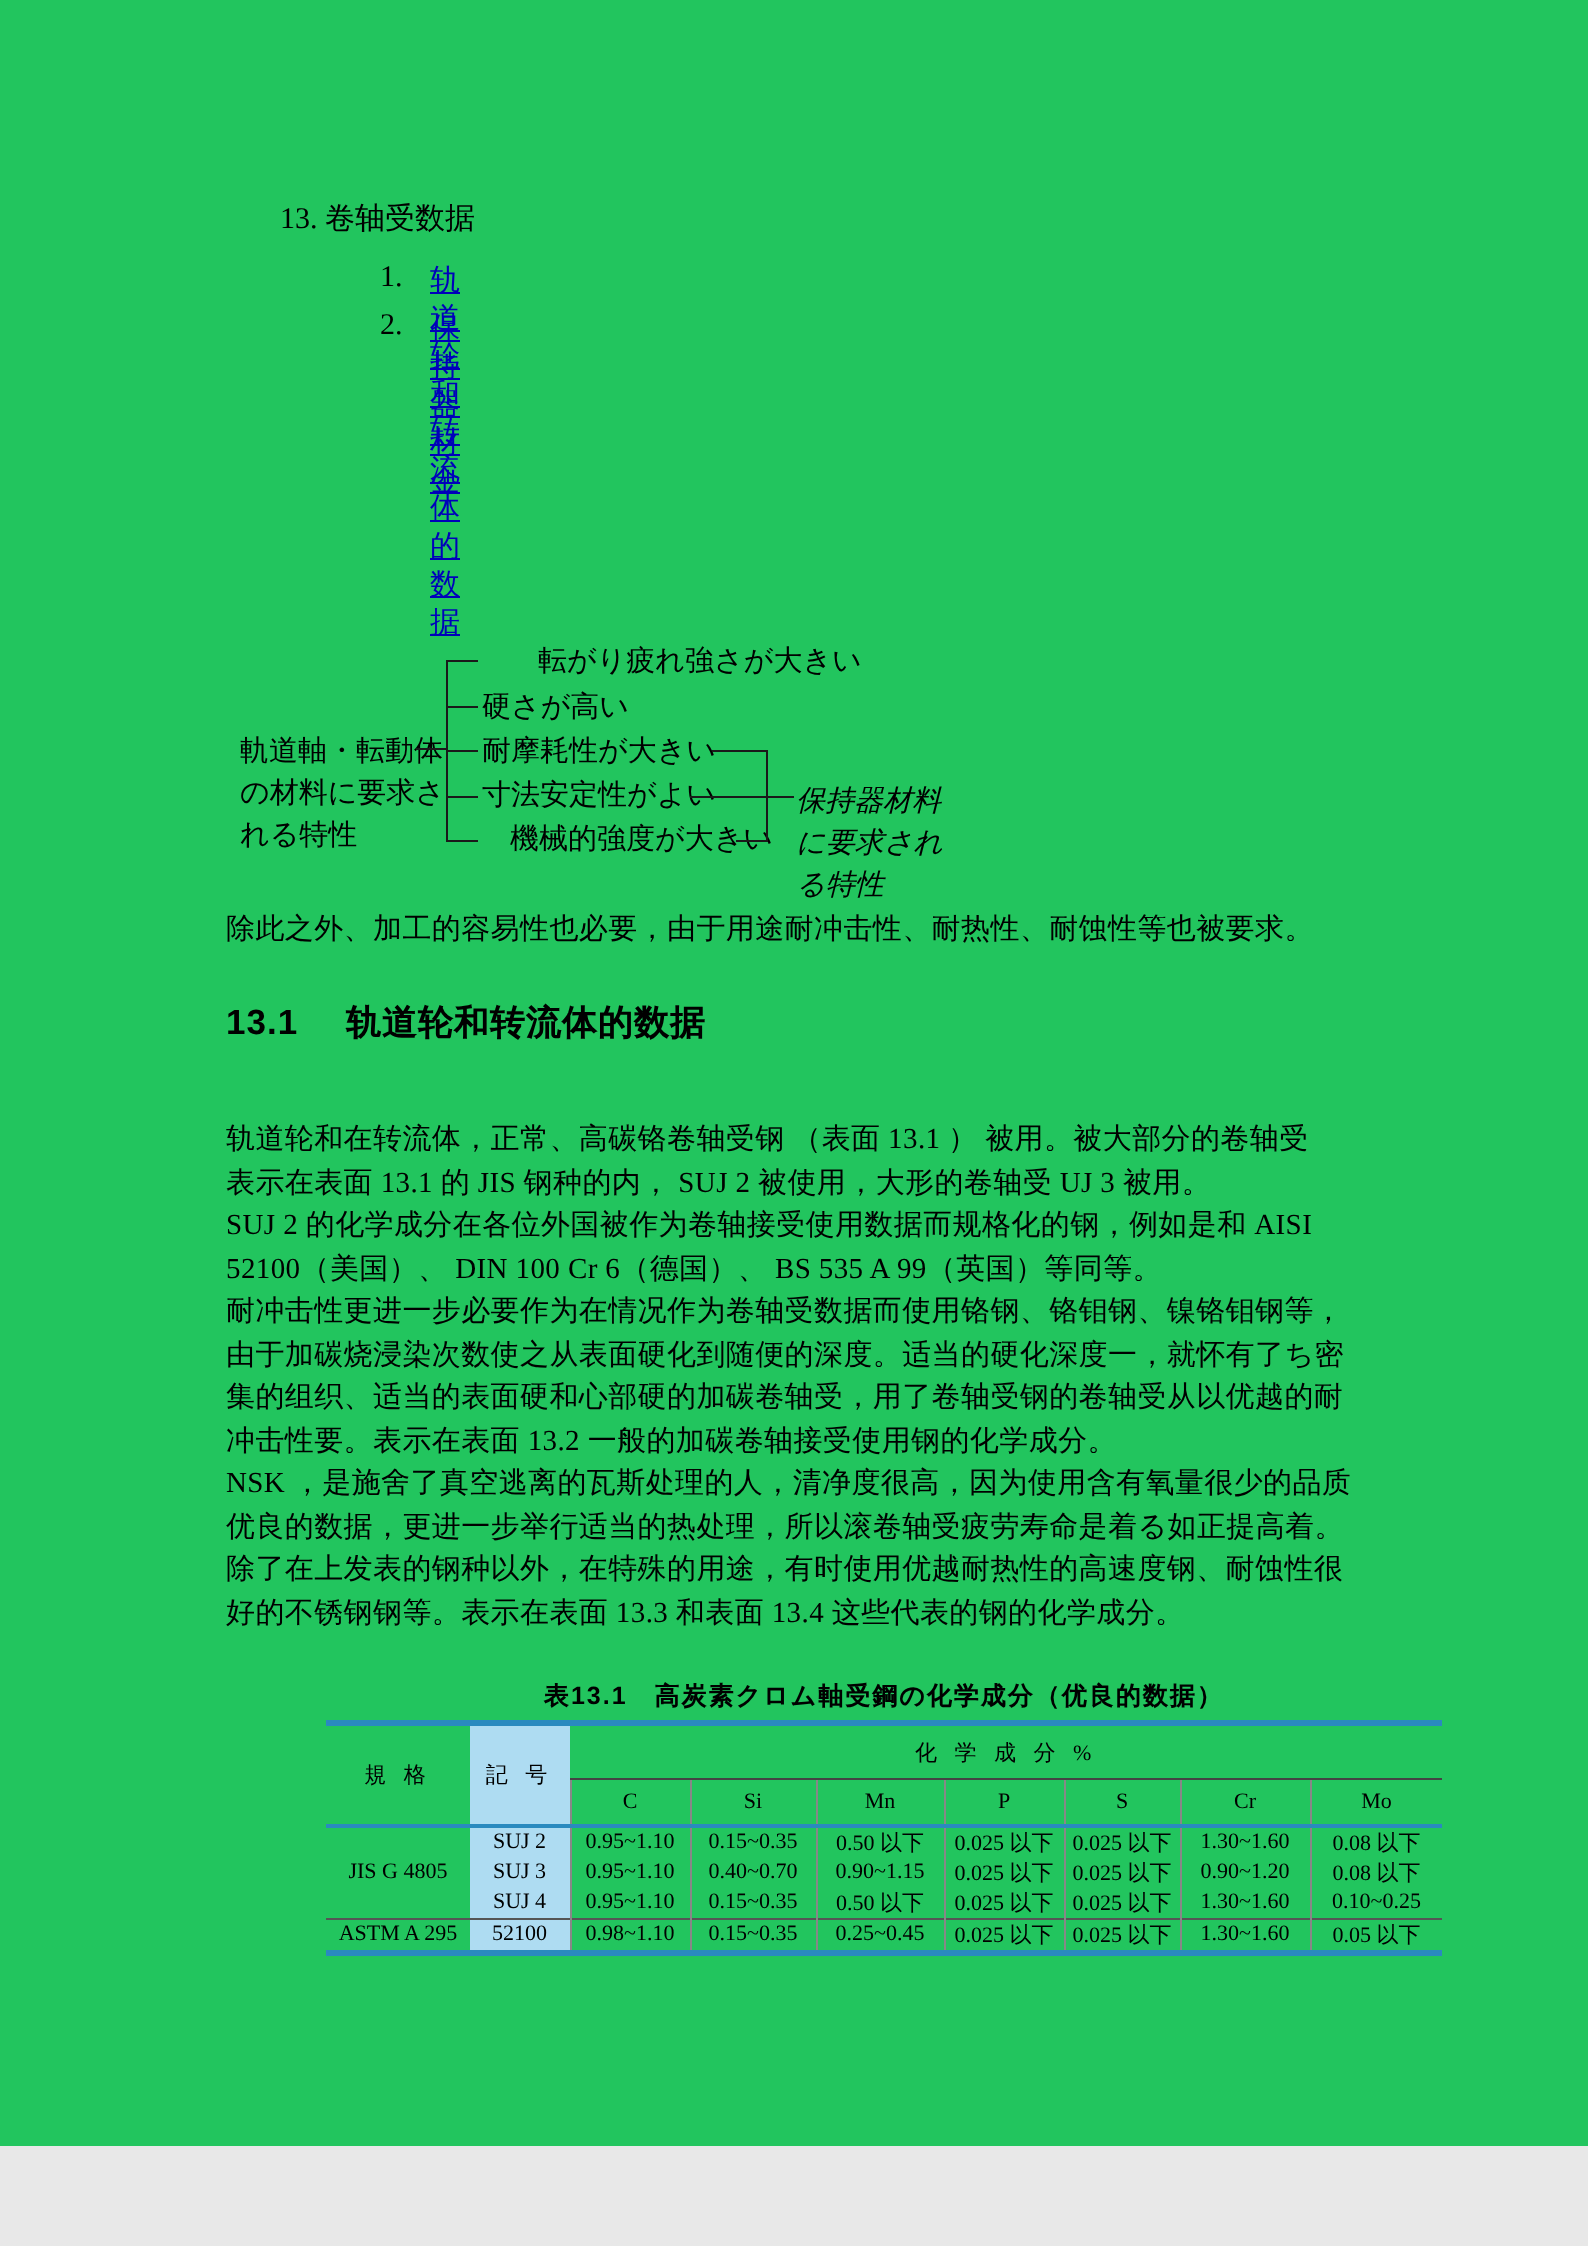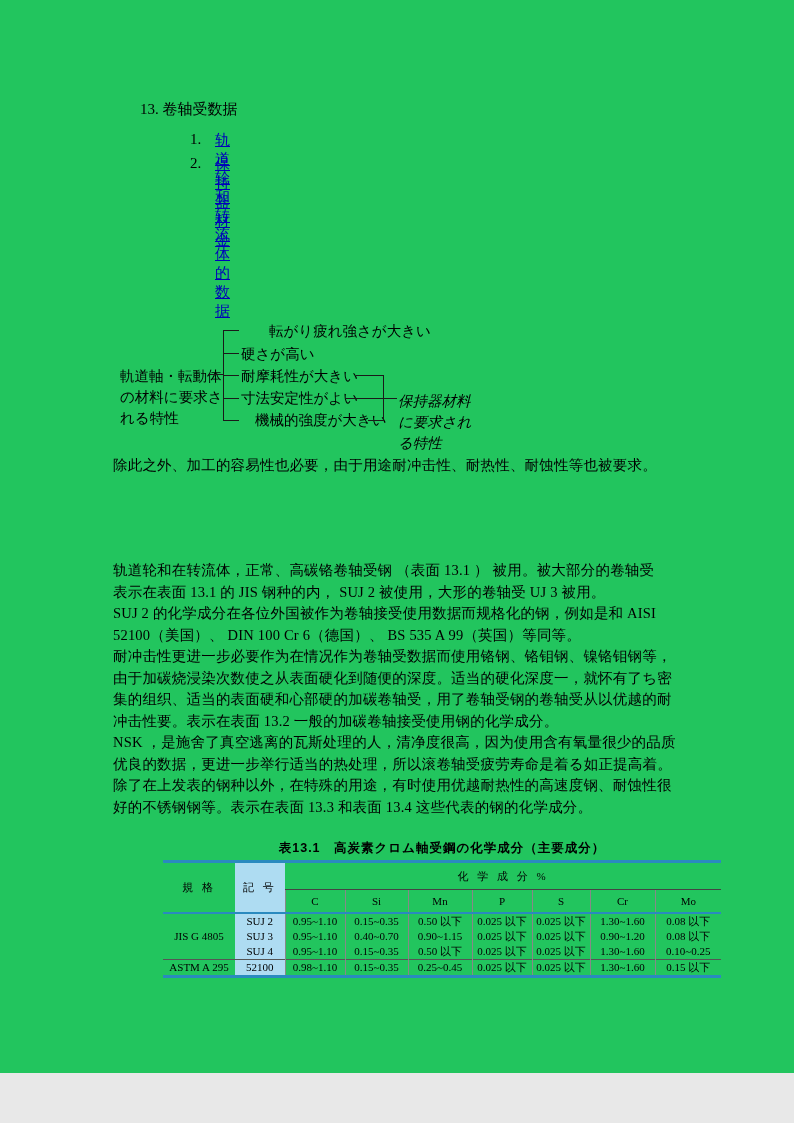--- a/index.html
+++ b/index.html
@@ -102,35 +102,38 @@
     <div class="abs dg-line dg-h" style="left:368px; top:420px; width:16px;"></div>
     <div class="abs dg-line dg-v" style="left:383px; top:375px; height:46px;"></div>
 
     <div class="abs dg-label" style="left:398px; top:369px;font-style:italic;">保持器材料
 に要求され
 る特性</div>
   </div>
 
   <div class="abs para" style="top:455px;">除此之外、加工的容易性也必要，由于用途耐冲击性、耐热性、耐蚀性等也被要求。</div>
 
+  <div class="abs sec-head">
+    <span class="sec-num">13.1</span><span>轨道轮和转流体的数据</span>
+  </div>
 
   <div class="abs para" style="top:560px;">轨道轮和在转流体，正常、高碳铬卷轴受钢 （表面 13.1 ） 被用。被大部分的卷轴受
 表示在表面 13.1 的 JIS 钢种的内， SUJ 2 被使用，大形的卷轴受 UJ 3 被用。
 SUJ 2 的化学成分在各位外国被作为卷轴接受使用数据而规格化的钢，例如是和 AISI
 52100（美国）、 DIN 100 Cr 6（德国）、 BS 535 A 99（英国）等同等。
 耐冲击性更进一步必要作为在情况作为卷轴受数据而使用铬钢、铬钼钢、镍铬钼钢等，
 由于加碳烧浸染次数使之从表面硬化到随便的深度。适当的硬化深度一，就怀有了ち密
 集的组织、适当的表面硬和心部硬的加碳卷轴受，用了卷轴受钢的卷轴受从以优越的耐
 冲击性要。表示在表面 13.2 一般的加碳卷轴接受使用钢的化学成分。
 NSK ，是施舍了真空逃离的瓦斯处理的人，清净度很高，因为使用含有氧量很少的品质
 优良的数据，更进一步举行适当的热处理，所以滚卷轴受疲劳寿命是着る如正提高着。
 除了在上发表的钢种以外，在特殊的用途，有时使用优越耐热性的高速度钢、耐蚀性很
 好的不锈钢钢等。表示在表面 13.3 和表面 13.4 这些代表的钢的化学成分。</div>
 
-  <div class="abs tbl-caption">表13.1　高炭素クロム軸受鋼の化学成分（主要成分）</div>
+  <div class="abs tbl-caption">表13.1　高炭素クロム軸受鋼の化学成分（优良的数据）</div>
 
   <div class="abs tbl-wrap">
     <table class="chem">
       <colgroup>
         <col style="width:72px">
           <col style="width:50px">
           <col style="width:60px">
           <col style="width:63px">
         <col style="width:64px">
           <col style="width:60px">
@@ -186,19 +189,19 @@
       </tr>
       <tr class="r-last">
         <td class="group-sep">ASTM A 295</td>
         <td class="shade group-sep">52100</td>
         <td class="vline group-sep">0.98~1.10</td>
         <td class="vline group-sep">0.15~0.35</td>
         <td class="vline group-sep">0.25~0.45</td>
         <td class="vline group-sep">0.025 以下</td>
         <td class="vline group-sep">0.025 以下</td>
         <td class="vline group-sep">1.30~1.60</td>
-        <td class="vline group-sep">0.15 以下</td>
+        <td class="vline group-sep">0.05 以下</td>
       </tr>
     </tbody>
       </table>
   </div>
 
 </div>
 
 </body></html>

